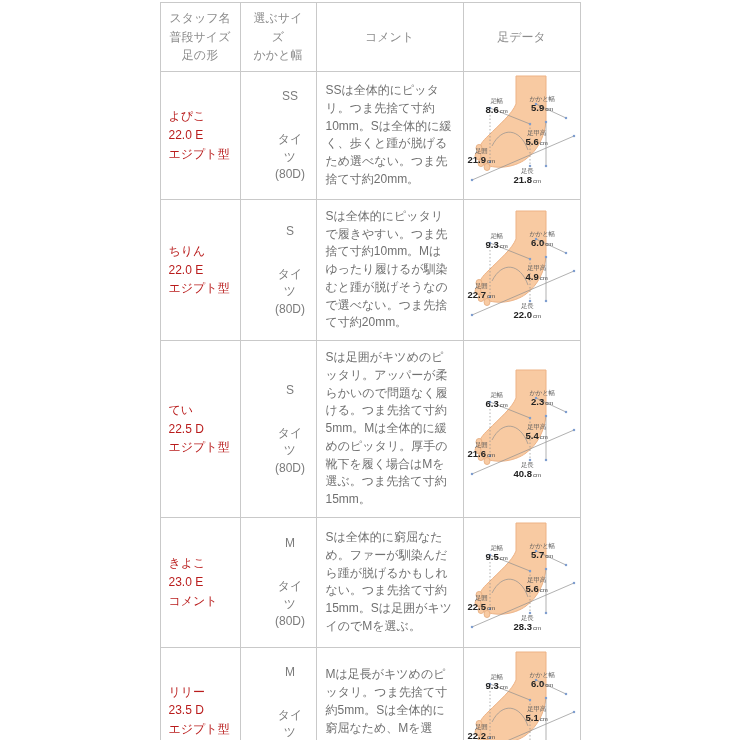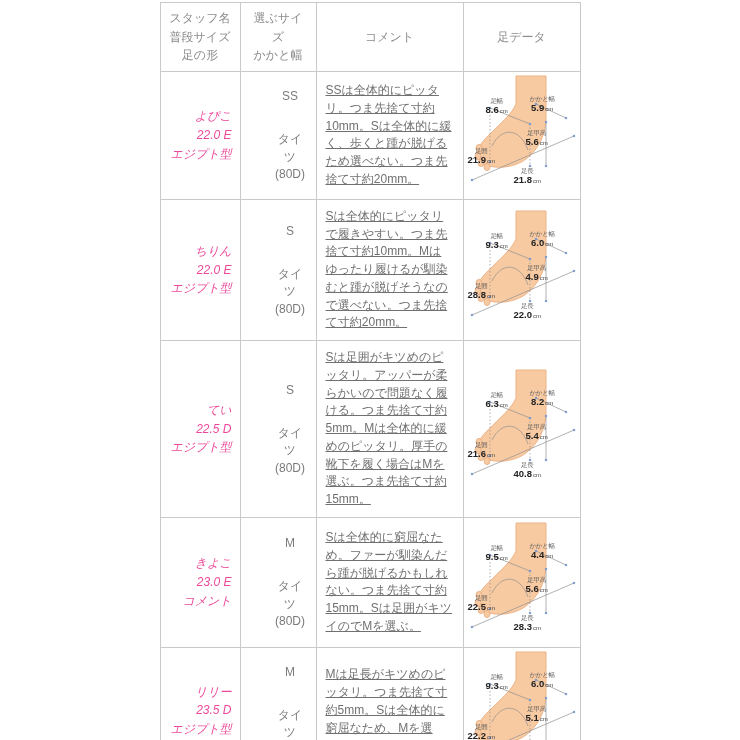--- a/index.html
+++ b/index.html
@@ -16,25 +16,25 @@
   .size-table th{
     font-weight:normal;color:#8c8c8c;font-size:12px;line-height:1.55;
     text-align:center;white-space:pre-line;height:62px;
   }
   col.w1{width:80px}col.w2{width:76px}col.w3{width:147px}col.w4{width:117px}
   tr.r1 td{height:128px}
   tr.r2 td{height:135px}
   tr.r3 td{height:160px}
   tr.r4 td{height:130px}
   tr.r5 td{height:118px}
-  td.c-staff{color:#ec4899;font-size:12px;text-align:right;line-height:1.55;font-style:italic;}
+  td.c-staff{color:#b91c1c;font-size:12px;text-align:left;line-height:1.55;}
   td.c-size{color:#7b7b7b;font-size:12px;text-align:center;line-height:1.5;padding-left:32px;}
   .size-val{margin-bottom:26px;}
   .style-val{line-height:1.45;}
-  td.c-comment{color:#707070;font-size:12px;text-align:left;line-height:1.48;padding:8px 9px;text-decoration:underline;}
+  td.c-comment{color:#707070;font-size:12px;text-align:left;line-height:1.48;padding:8px 9px;}
   td.c-foot{padding:2px;}
   .foot-diagram{position:relative;width:113px;height:122px;margin:0 auto;}
   .foot-svg{position:absolute;left:0;top:0;width:113px;height:122px;}
   .fm{position:absolute;text-align:center;line-height:1.05;white-space:nowrap;}
   .fm-l{display:block;font-size:6.5px;color:#5a5a5a;letter-spacing:-0.3px;}
   .fm-v{display:block;font-size:9.5px;font-weight:bold;color:#222;}
   .fm-v i{font-style:normal;font-weight:normal;font-size:6px;color:#444;margin-left:1px;}
   .fm-width {left:20px;top:24px;}
   .fm-heel  {left:64px;top:22px;}
   .fm-instep{left:60px;top:56px;}
@@ -164,21 +164,21 @@
           <div class="fm fm-heel">
               <span class="fm-l">かかと幅</span>
               <span class="fm-v"><b>6.0</b><i>cm</i></span>
             </div>
           <div class="fm fm-instep">
               <span class="fm-l">足甲高</span>
               <span class="fm-v"><b>4.9</b><i>cm</i></span>
             </div>
           <div class="fm fm-girth">
               <span class="fm-l">足囲</span>
-              <span class="fm-v"><b>28.8</b><i>cm</i></span>
+              <span class="fm-v"><b>22.7</b><i>cm</i></span>
             </div>
           <div class="fm fm-length">
               <span class="fm-l">足長</span>
               <span class="fm-v"><b>22.0</b><i>cm</i></span>
             </div>
         </div>
       </td>
     </tr>
 
     <tr class="r3">
@@ -199,21 +199,21 @@
         <div class="foot-diagram">
           <svg class="foot-svg" viewBox="0 0 113 122">
               <use href="#footshape"></use>
             </svg>
           <div class="fm fm-width">
               <span class="fm-l">足幅</span>
               <span class="fm-v"><b>6.3</b><i>cm</i></span>
             </div>
           <div class="fm fm-heel">
               <span class="fm-l">かかと幅</span>
-              <span class="fm-v"><b>8.2</b><i>cm</i></span>
+              <span class="fm-v"><b>2.3</b><i>cm</i></span>
             </div>
           <div class="fm fm-instep">
               <span class="fm-l">足甲高</span>
               <span class="fm-v"><b>5.4</b><i>cm</i></span>
             </div>
           <div class="fm fm-girth">
               <span class="fm-l">足囲</span>
               <span class="fm-v"><b>21.6</b><i>cm</i></span>
             </div>
           <div class="fm fm-length">
@@ -242,21 +242,21 @@
         <div class="foot-diagram">
           <svg class="foot-svg" viewBox="0 0 113 122">
               <use href="#footshape"></use>
             </svg>
           <div class="fm fm-width">
               <span class="fm-l">足幅</span>
               <span class="fm-v"><b>9.5</b><i>cm</i></span>
             </div>
           <div class="fm fm-heel">
               <span class="fm-l">かかと幅</span>
-              <span class="fm-v"><b>4.4</b><i>cm</i></span>
+              <span class="fm-v"><b>5.7</b><i>cm</i></span>
             </div>
           <div class="fm fm-instep">
               <span class="fm-l">足甲高</span>
               <span class="fm-v"><b>5.6</b><i>cm</i></span>
             </div>
           <div class="fm fm-girth">
               <span class="fm-l">足囲</span>
               <span class="fm-v"><b>22.5</b><i>cm</i></span>
             </div>
           <div class="fm fm-length">

